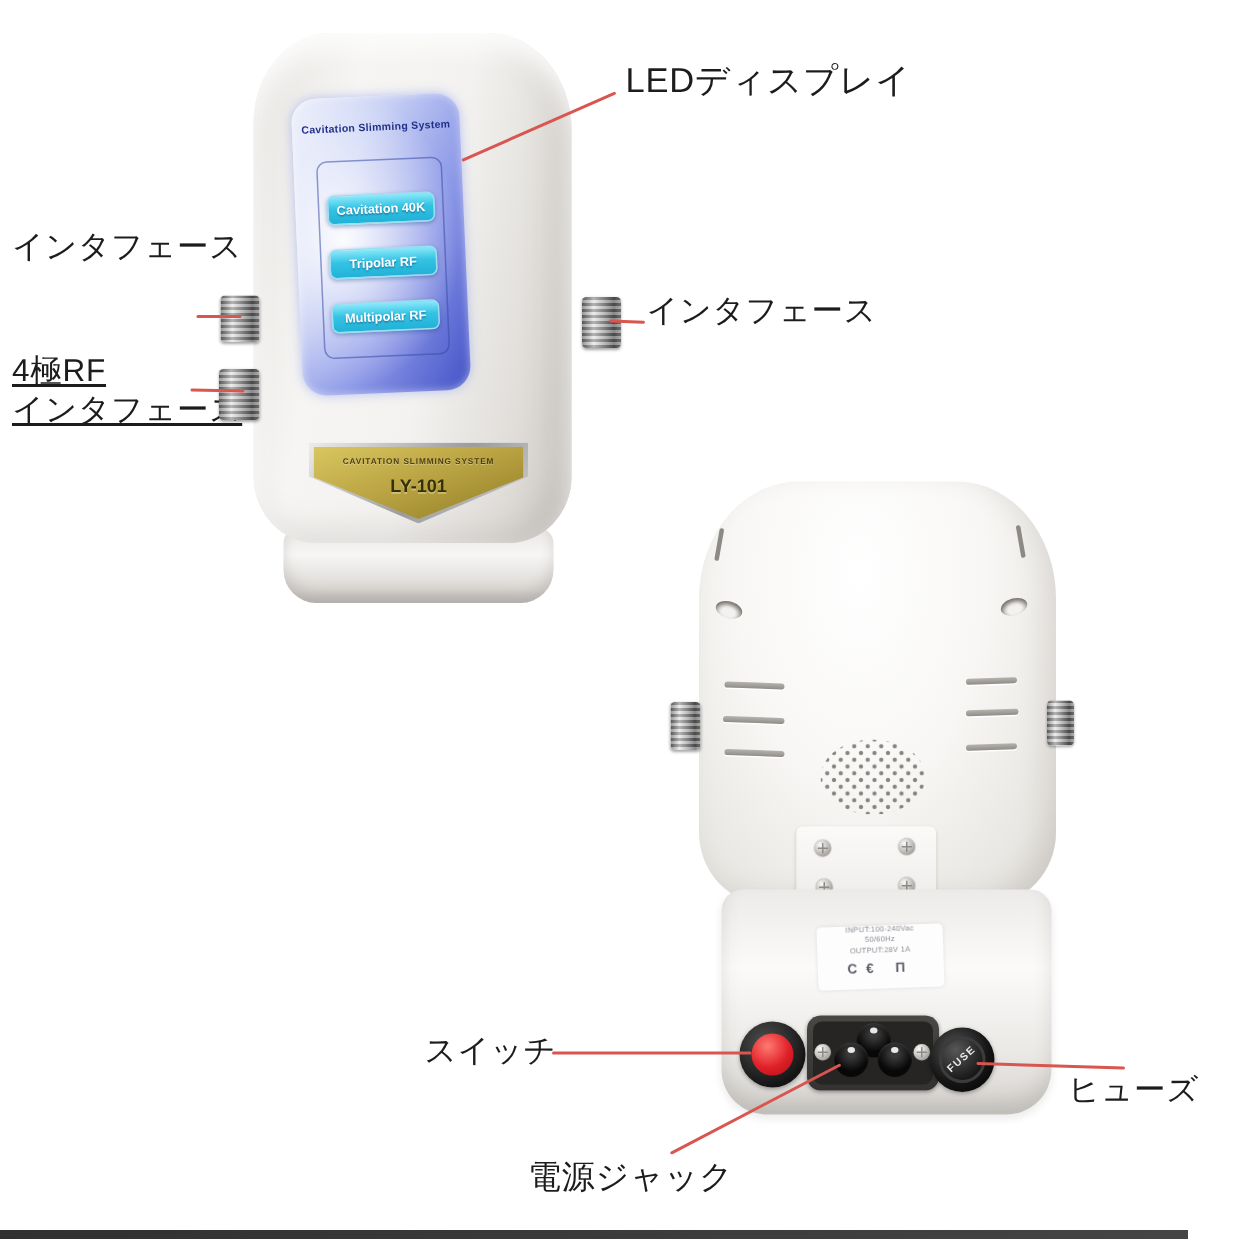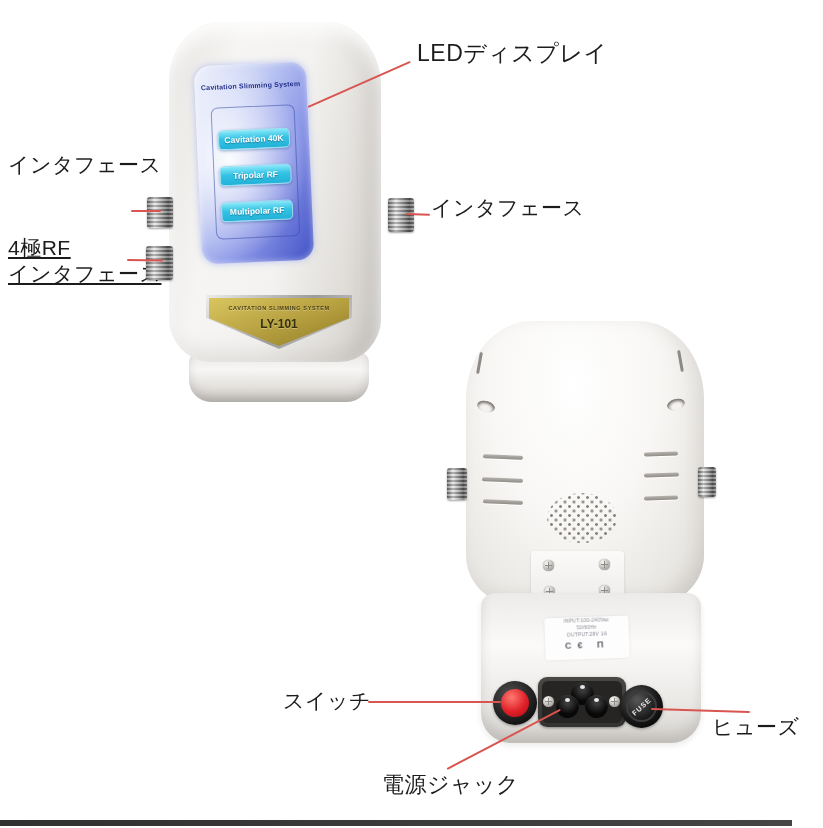--- a/index.html
+++ b/index.html
@@ -7,21 +7,21 @@
     position:relative;width:823px;height:828px;background:#ffffff;overflow:hidden;
     font-family:"Liberation Sans","DejaVu Sans",sans-serif;color:#1b1b1b;
   }
   
   .jp-label{position:absolute;font-size:21px;font-weight:500;line-height:26px;color:#1c1c1c;letter-spacing:.5px;}
   .lbl-led{left:417px;top:40px;font-size:23px;text-align:right;}
   .lbl-rf3{left:8px;top:152px;}
   .lbl-rf4{left:8px;top:235px;text-decoration:underline;}
   .lbl-cav{left:431px;top:195px;}
   .lbl-switch{left:283px;top:688px;}
-  .lbl-pjack{left:382px;top:772px;font-size:22px;}
+  .lbl-pjack{left:352px;top:772px;font-size:22px;}
   .lbl-fuse{left:712px;top:714px;}
   .rline{position:absolute;height:2px;background:#d85550;transform-origin:left center;z-index:6;border-radius:1px;}
   .rl-led{left:308px;top:106px;width:112px;transform:rotate(-23.8deg);}
   .rl-rf3{left:131px;top:210px;width:30px;}
   .rl-rf4{left:127px;top:259px;width:36px;transform:rotate(1deg);}
   .rl-cav{left:406px;top:213px;width:24px;transform:rotate(2deg);}
   .rl-switch{left:368px;top:701px;width:133px;}
   .rl-pjack{left:447px;top:768px;width:128px;transform:rotate(-27.6deg);}
   .rl-fuse{left:651px;top:708px;width:99px;transform:rotate(1.8deg);}
   .bottom-bar{position:absolute;left:0;top:820px;width:792px;height:6px;background:linear-gradient(90deg,#303030,#454545);z-index:6;}

